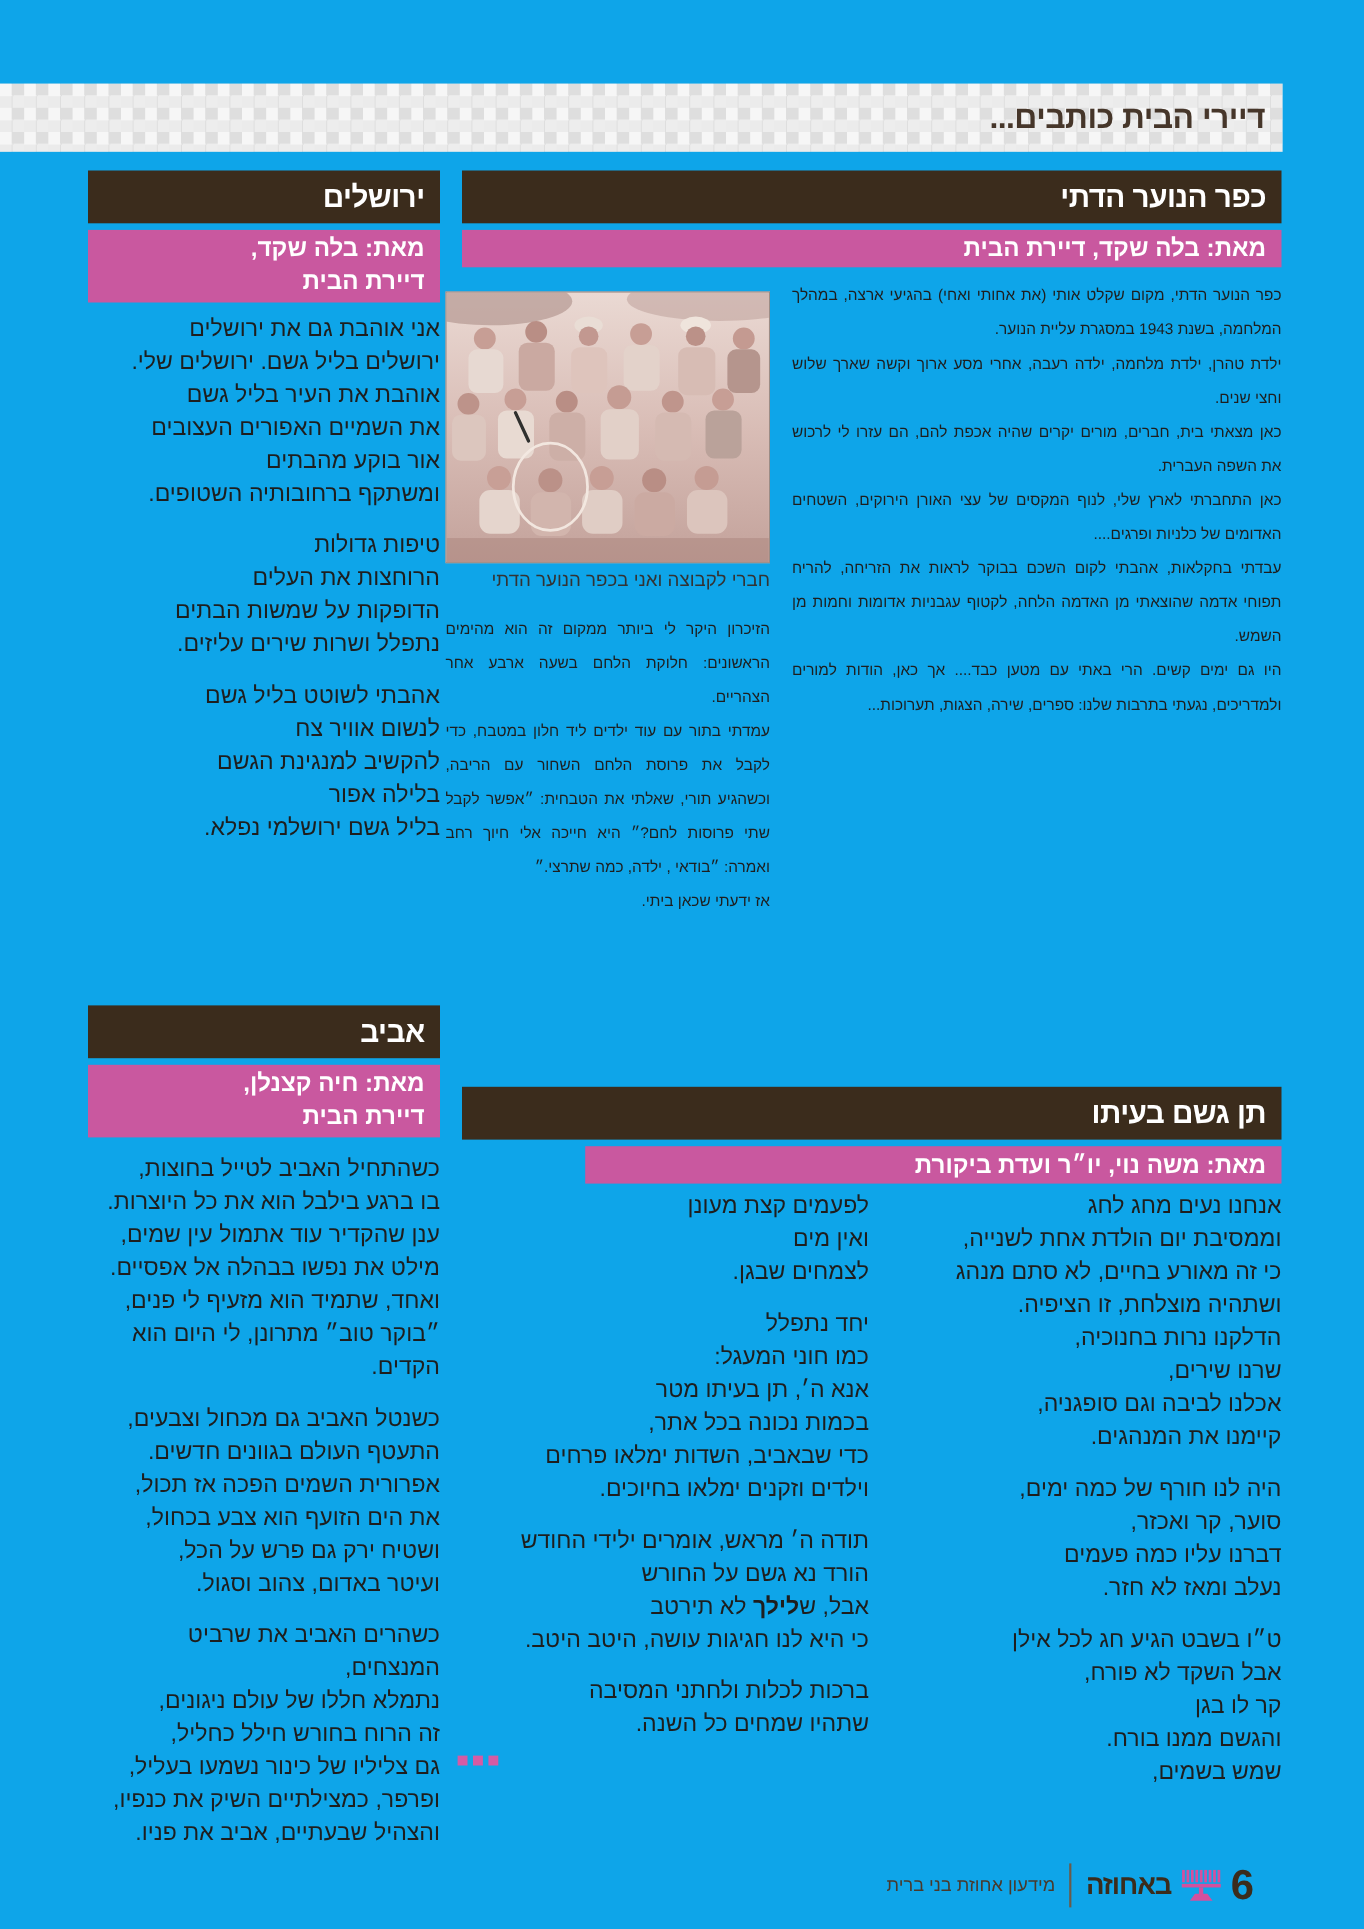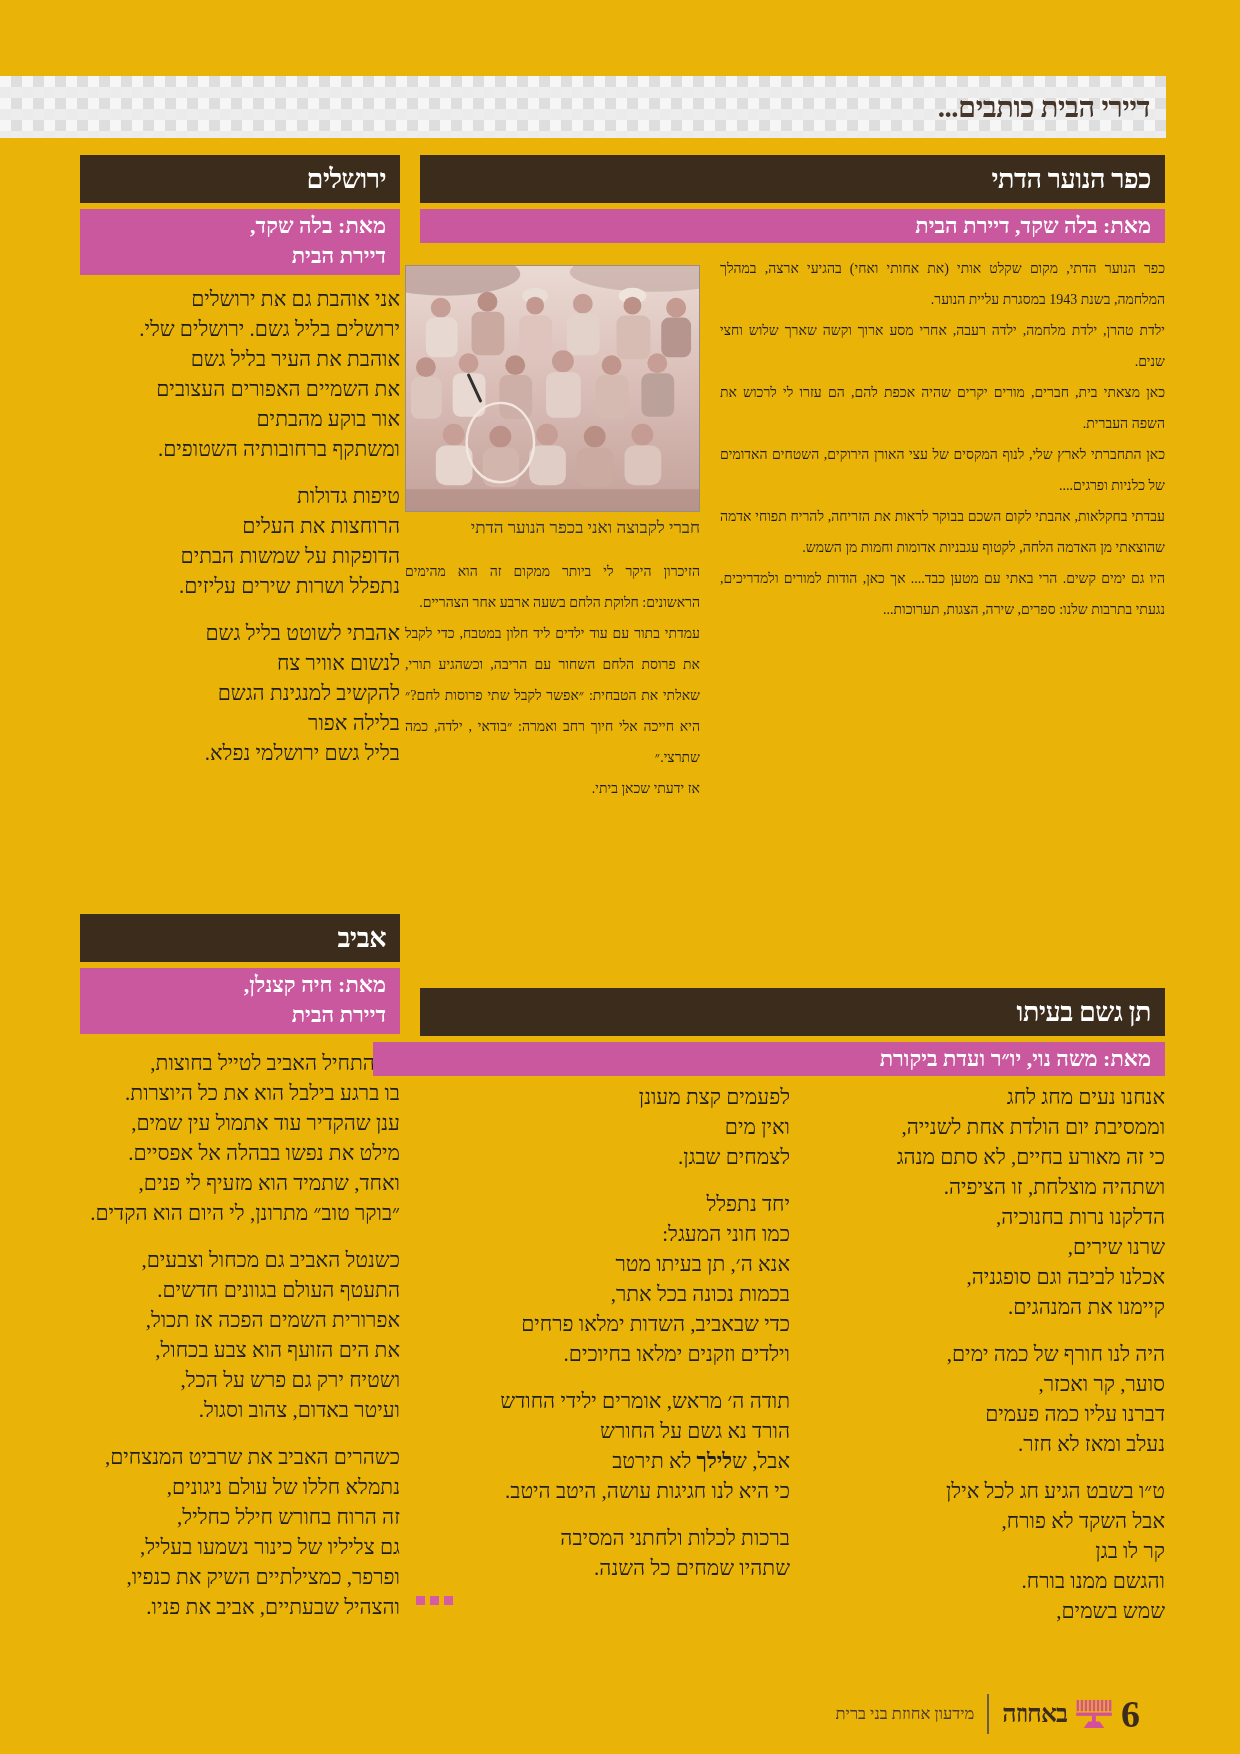--- a/index.html
+++ b/index.html
@@ -1,18 +1,18 @@
 <!DOCTYPE html>
 <html lang="he" dir="rtl"><head>
 <meta charset="utf-8">
 <style>
   html,body{margin:0;padding:0;background:#fff;}
   .page{
-    position:relative;width:1240px;height:1754px;background:#eab308;
-    direction:rtl;font-family:Liberation Serif, serif;
+    position:relative;width:1240px;height:1754px;background:#0ea5e9;
+    direction:rtl;font-family:Liberation Sans, sans-serif;
     overflow:hidden;color:#1e1e1e;
   }
   
   .checker-band{
     position:absolute;left:0;top:76px;width:1166px;height:62px;
     background:
       repeating-linear-gradient(90deg, rgba(255,255,255,.28) 0 11px, rgba(0,0,0,0.025) 11px 22px),
       repeating-conic-gradient(#e3e3e3 0% 25%, #f3f3f3 0% 50%);
     background-size:22px 22px,22px 22px;
     display:flex;align-items:center;
@@ -196,21 +196,21 @@
 נתמלא חללו של עולם ניגונים,
 זה הרוח בחורש חילל כחליל,
 גם צליליו של כינור נשמעו בעליל,
 ופרפר, כמצילתיים השיק את כנפיו,
 והצהיל שבעתיים, אביב את פניו.</div>
   </div>
 
   <div class="bar" style="right:75px;top:988px;width:745px;">
     <span>תן גשם בעיתו</span>
   </div>
-  <div class="byline" style="right:75px;top:1042px;width:792px;height:34px;padding-left:27px;">
+  <div class="byline" style="right:75px;top:1042px;width:633px;height:34px;padding-left:27px;">
     <span>מאת: משה נוי, יו״ר ועדת ביקורת</span>
   </div>
   <div class="poem" style="right:75px;top:1082px;width:375px;">
     <div class="stanza lines">אנחנו נעים מחג לחג
 וממסיבת יום הולדת אחת לשנייה,
 כי זה מאורע בחיים, לא סתם מנהג
 ושתהיה מוצלחת, זו הציפיה.
 הדלקנו נרות בחנוכיה,
 שרנו שירים,
 אכלנו לביבה וגם סופגניה,

